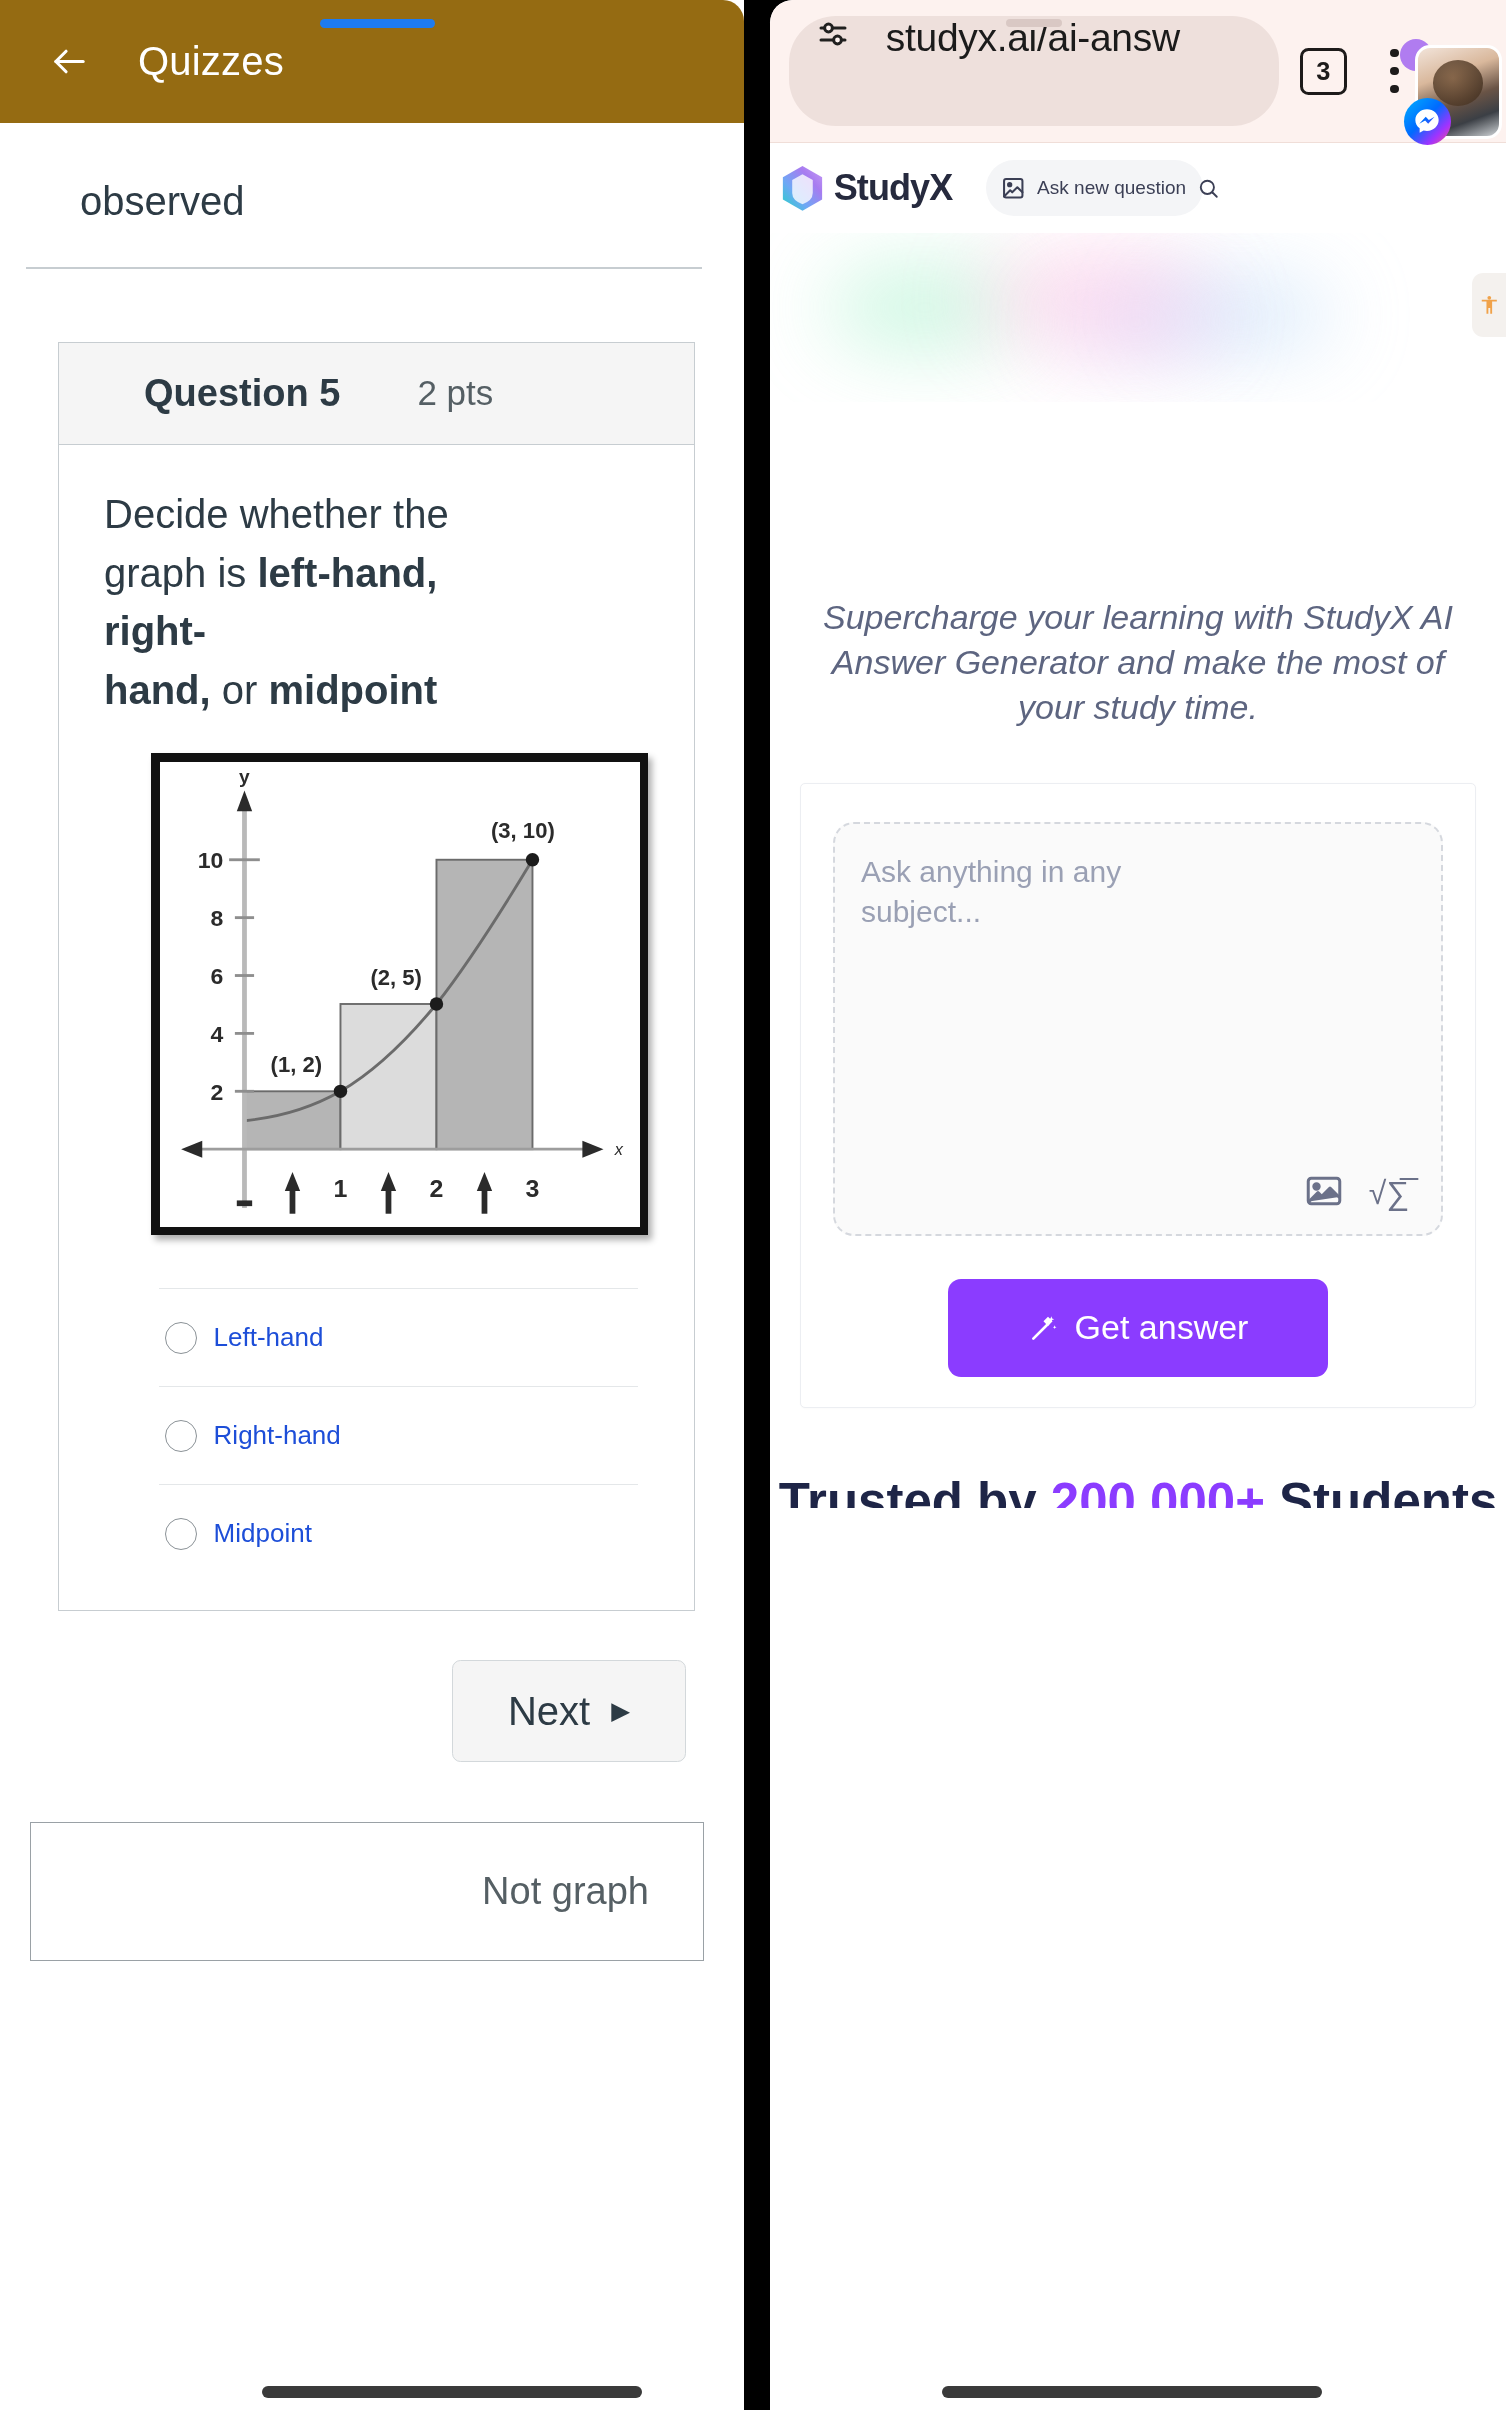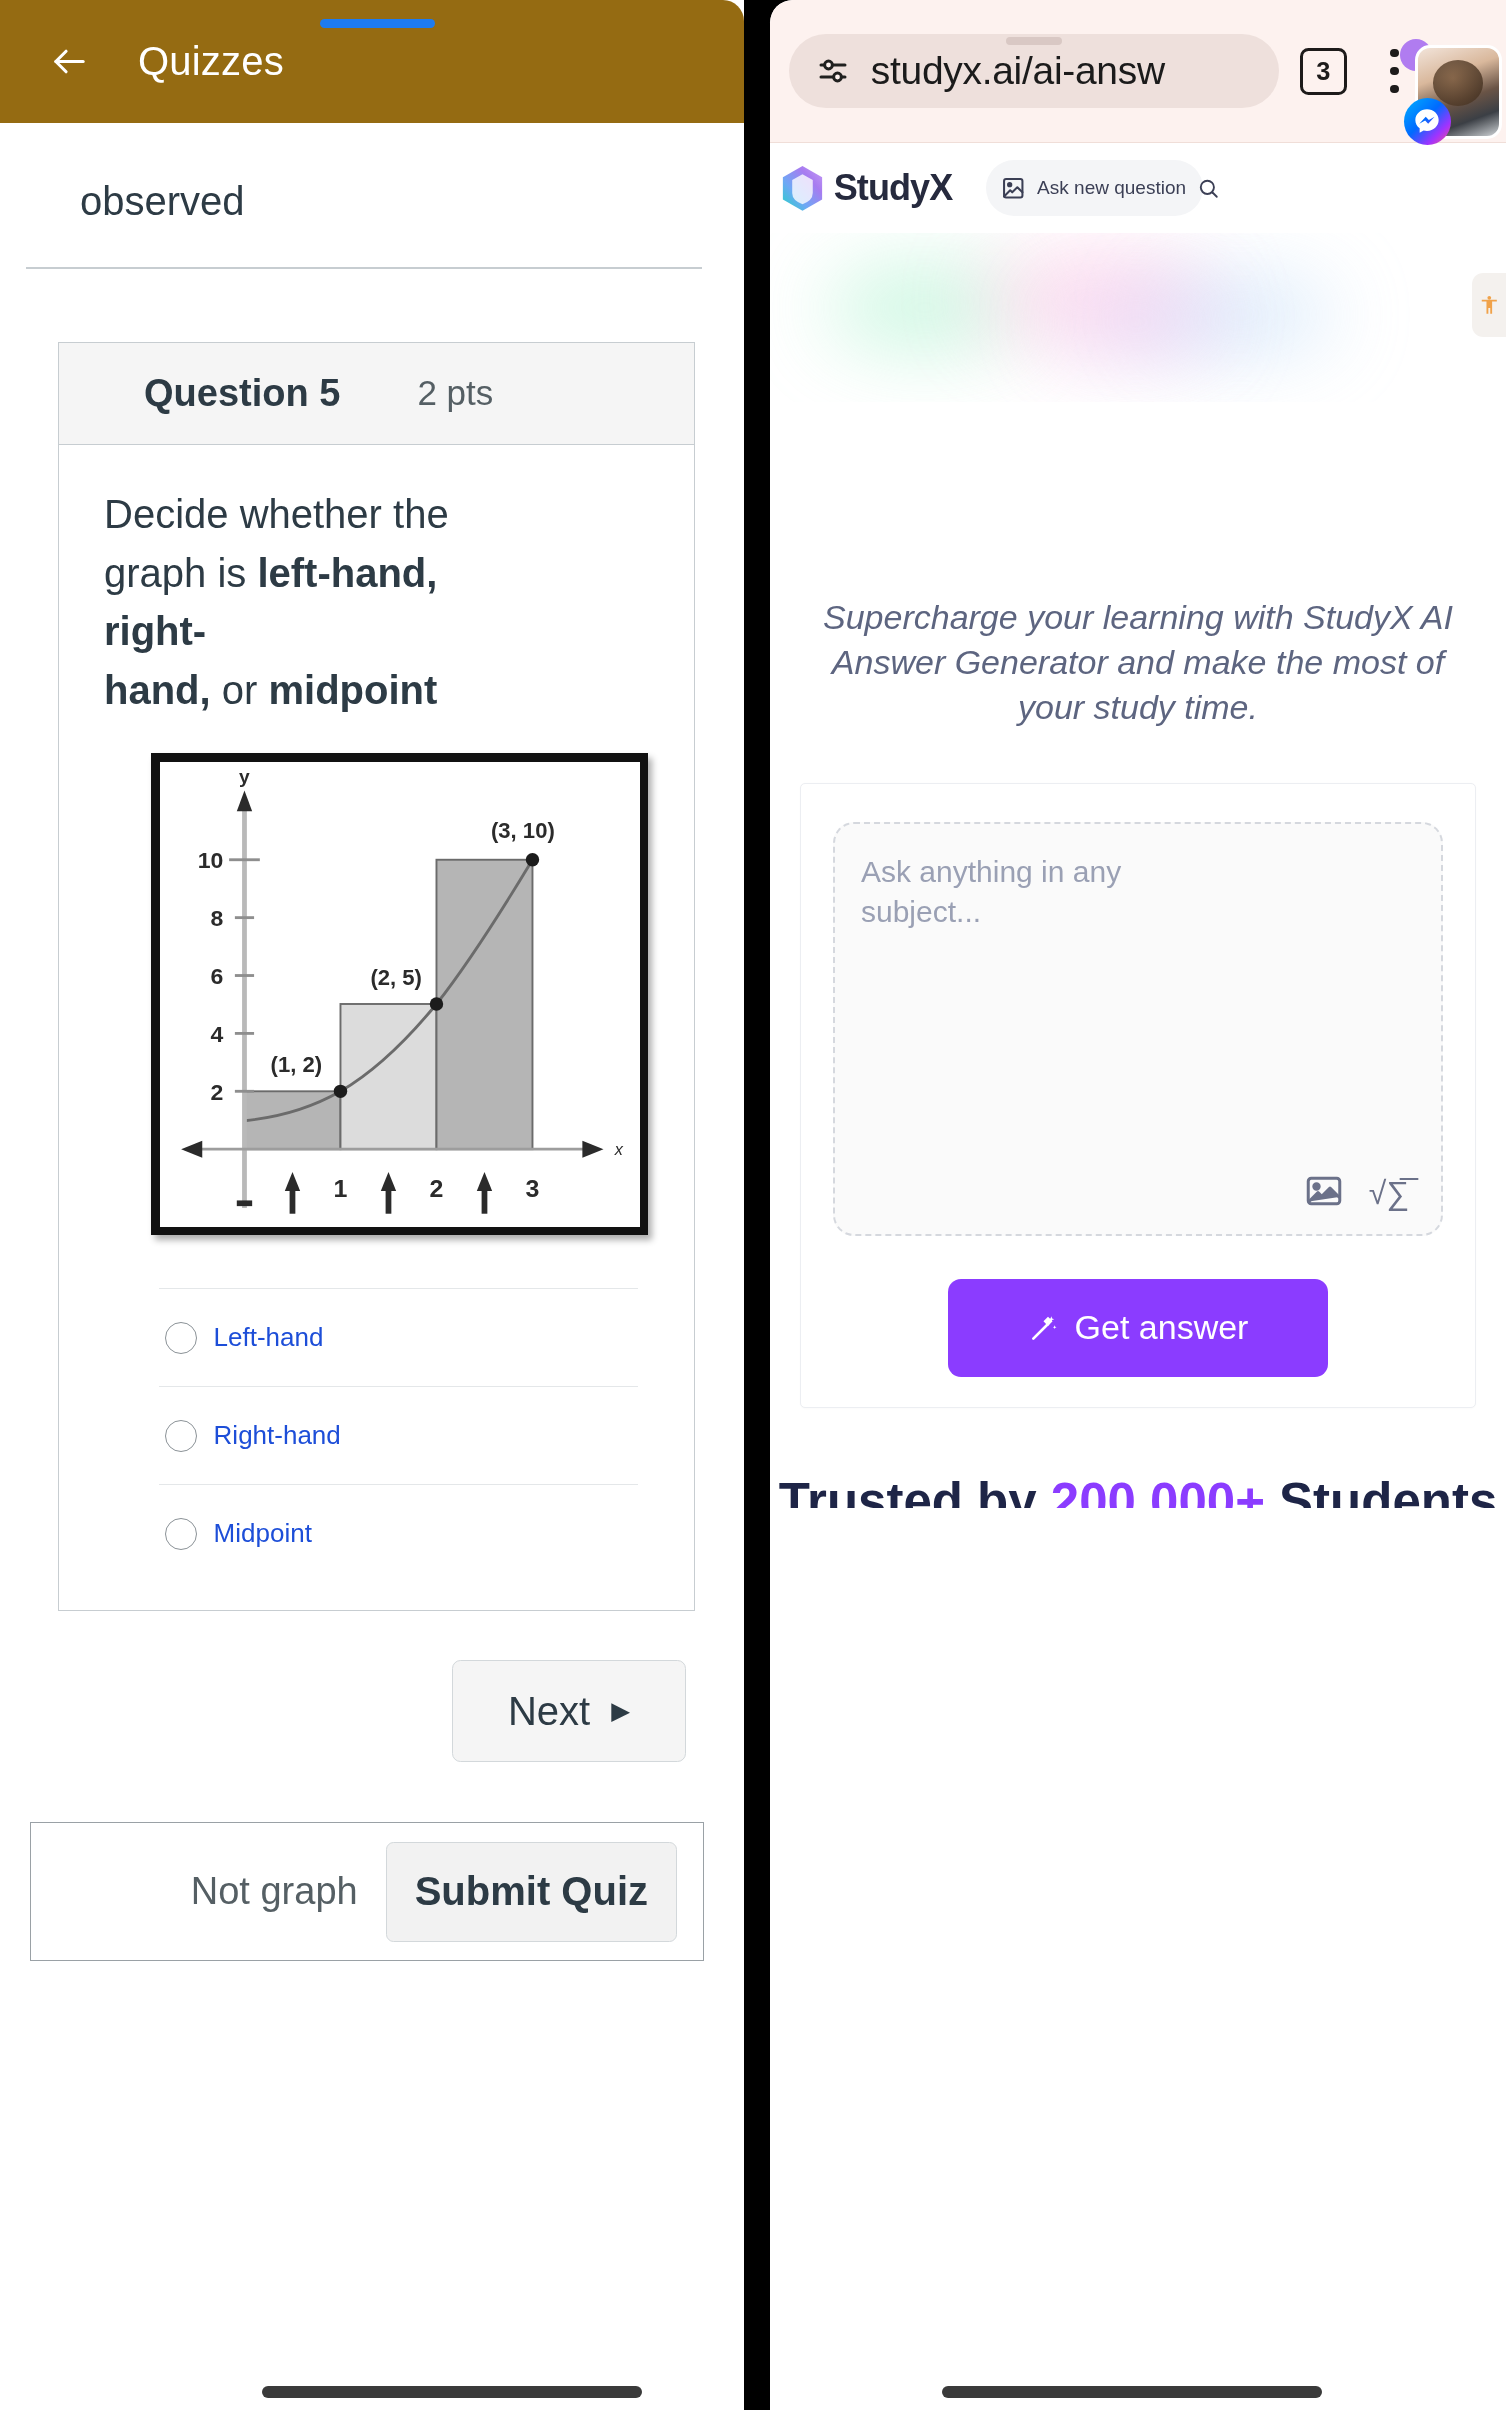--- a/index.html
+++ b/index.html
@@ -221,27 +221,27 @@
     background: #fdf2ef;
     display: flex;
     align-items: center;
     padding: 0 17px 0 9.4px;
     border-bottom: 1.9px solid #f0ded8;
     border-top-left-radius: 22.6px;
   }
   #omnibox {
     position: relative;
     flex: none;
-    width: 490px; height: 74px;
+    width: 490px; height: 110px;
     background: #eee0dc;
     border-radius: 47px;
     display: flex;
-    align-items: center;
+    align-items: flex-start;
     padding-left: 26px;
-    gap: 20px;
+    gap: 35px;
     overflow: hidden;
     margin-left: 9.4px;
   }
   #omnibox-handle {
     position: absolute;
     top: 2.8px; left: 50%;
     transform: translateX(-50%);
     width: 56px; height: 8.5px;
     border-radius: 4.7px;
     background: #d9c8c4;
@@ -569,21 +569,20 @@
 
     <div id="next-row">
       <div id="next-button">
         <span>Next</span>
         <span id="next-caret">▶</span>
       </div>
     </div>
 
     <div id="submit-bar">
       <div id="not-saved">Not graph</div>
-      <div id="submit-quiz">Submit Quiz</div>
     </div>
 
     <div id="left-scrollbar"></div>
   </div>
 </div>
 
 <div id="divider"></div>
 
 <div id="right-pane">
 

